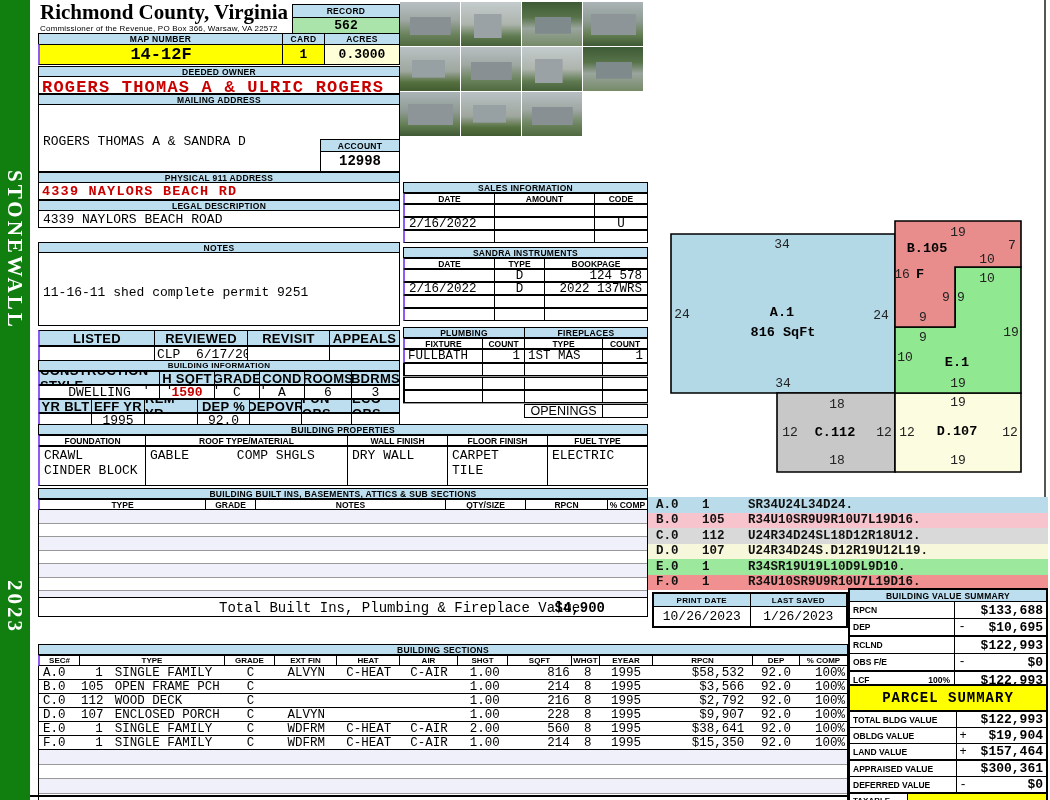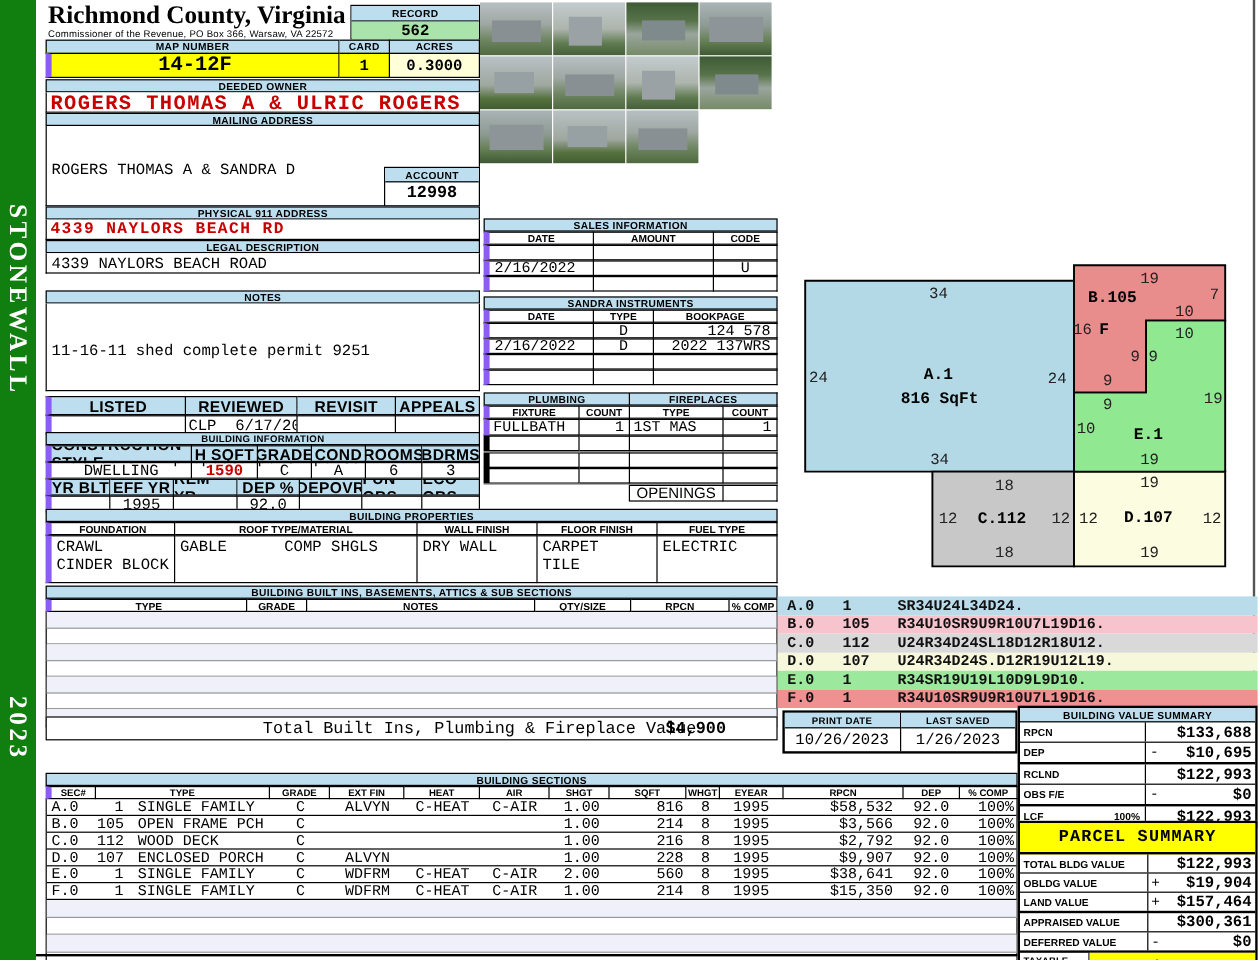--- a/index.html
+++ b/index.html
@@ -10,21 +10,21 @@
   #sidebar{left:0;top:0;width:30px;height:800px;background:#107F10;}
   .side-label{position:absolute;left:2px;writing-mode:vertical-rl;color:#fff;
     font-family:"Liberation Serif",serif;font-weight:bold;font-size:21px;letter-spacing:3px;}
   #frame{left:30px;top:0;width:1016px;height:797px;border-right:2px solid #555;border-bottom:2px solid #000;}
   
   .hdr{background:#BDDEEF;border:1px solid #000;font-weight:bold;font-size:8.5px;
        display:flex;align-items:center;justify-content:center;letter-spacing:.3px;box-sizing:border-box;}
   .val{font-family:"Liberation Mono","DejaVu Sans Mono",monospace;white-space:pre;box-sizing:border-box;}
   .cellrow{display:flex;}
   .cell{box-sizing:border-box;border:1px solid #000;border-left:none;overflow:hidden;}
-  .cell:first-child{border-left:5px solid #8b5cf6;}
+  .cell:first-child{border-left:2px solid #8b5cf6;}
   .red{color:#C80000;font-weight:bold;}
   
   #title-block{left:40px;top:2px;width:255px;height:32px;}
   #county-title{font-family:"Liberation Serif",serif;font-weight:bold;font-size:21px;line-height:21px;}
   #county-sub{font-size:8px;margin-top:1px;letter-spacing:.2px;}
   #record-box{left:292px;top:4px;width:108px;height:29px;border:1px solid #000;}
   #record-box .hdr{height:13px;border:none;border-bottom:1px solid #000;}
   #record-val{height:15px;background:#AAE4AA;font-weight:bold;font-size:13px;text-align:center;}
   
   #map-bar{left:38px;top:33px;width:362px;}

